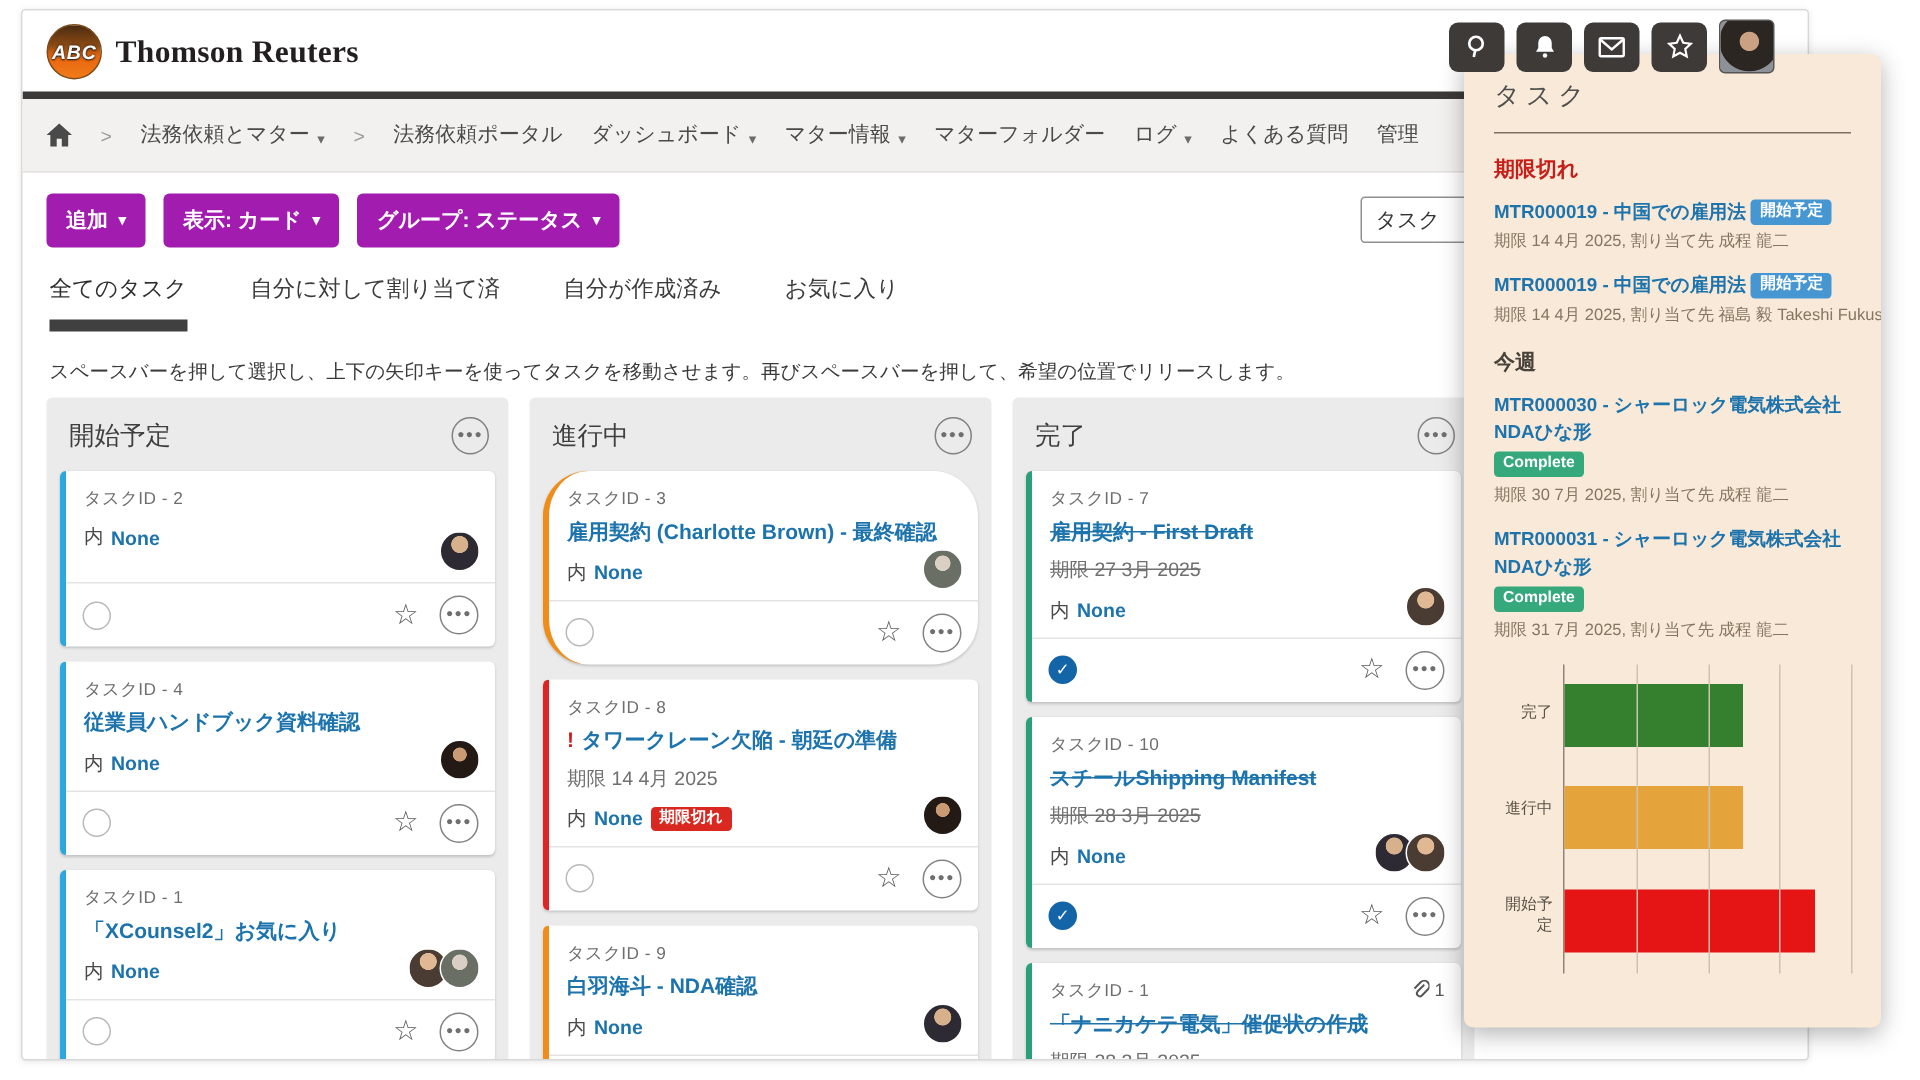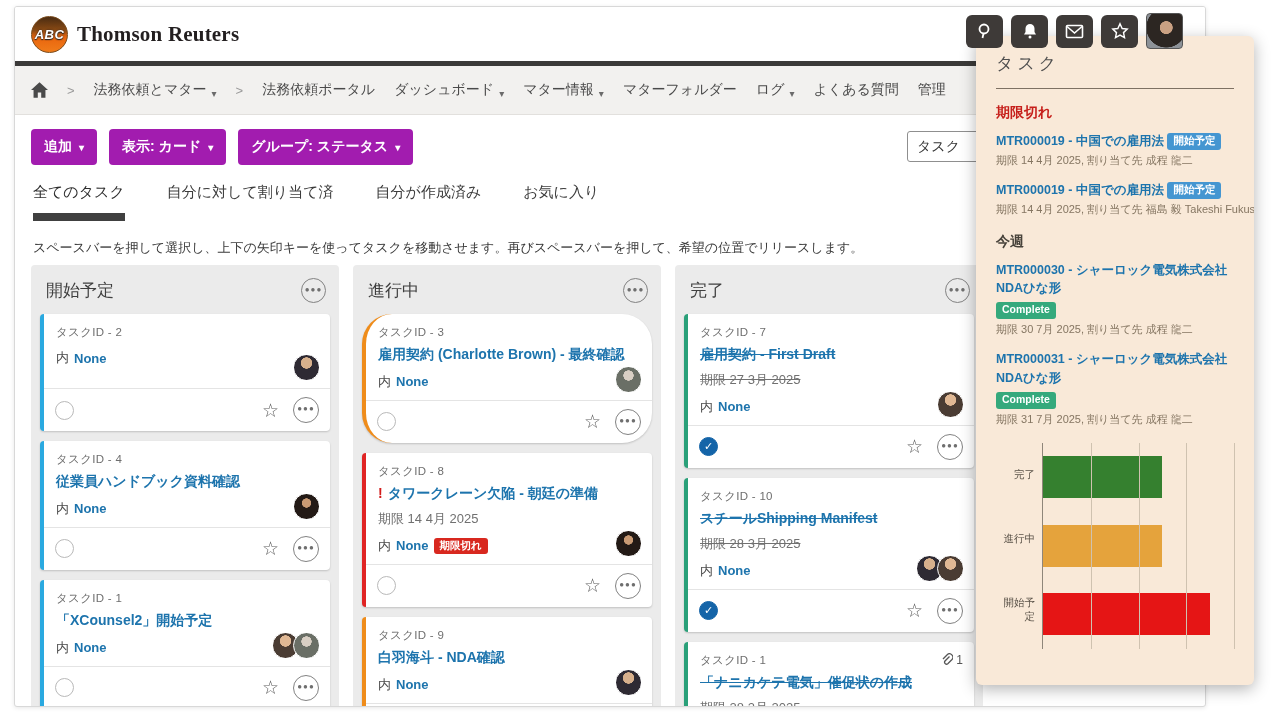--- a/index.html
+++ b/index.html
@@ -209,21 +209,21 @@
           <div class="card-footer">
             <span class="chk"></span>
             <span class="spacer"></span>
             <span class="star-ic">☆</span>
             <span class="menu-dot foot-menu">●●●</span>
           </div>
         </div>
         <div class="card" style="border-left-color: rgb(42, 169, 224);">
           <div class="card-body">
             <div class="card-id">タスクID - 1</div>
-            <div class="card-title">「XCounsel2」開始予定</div>
+            <div class="card-title">「XCounsel2」お気に入り</div>
             <div class="card-matter">
                 <span>内</span>
                 <span class="matter-val">None</span>
               </div>
             <div class="card-avatars">
                 <span class="avatar av-m2"></span>
                 <span class="avatar av-g1"></span>
               </div>
           </div>
           <div class="card-footer">

